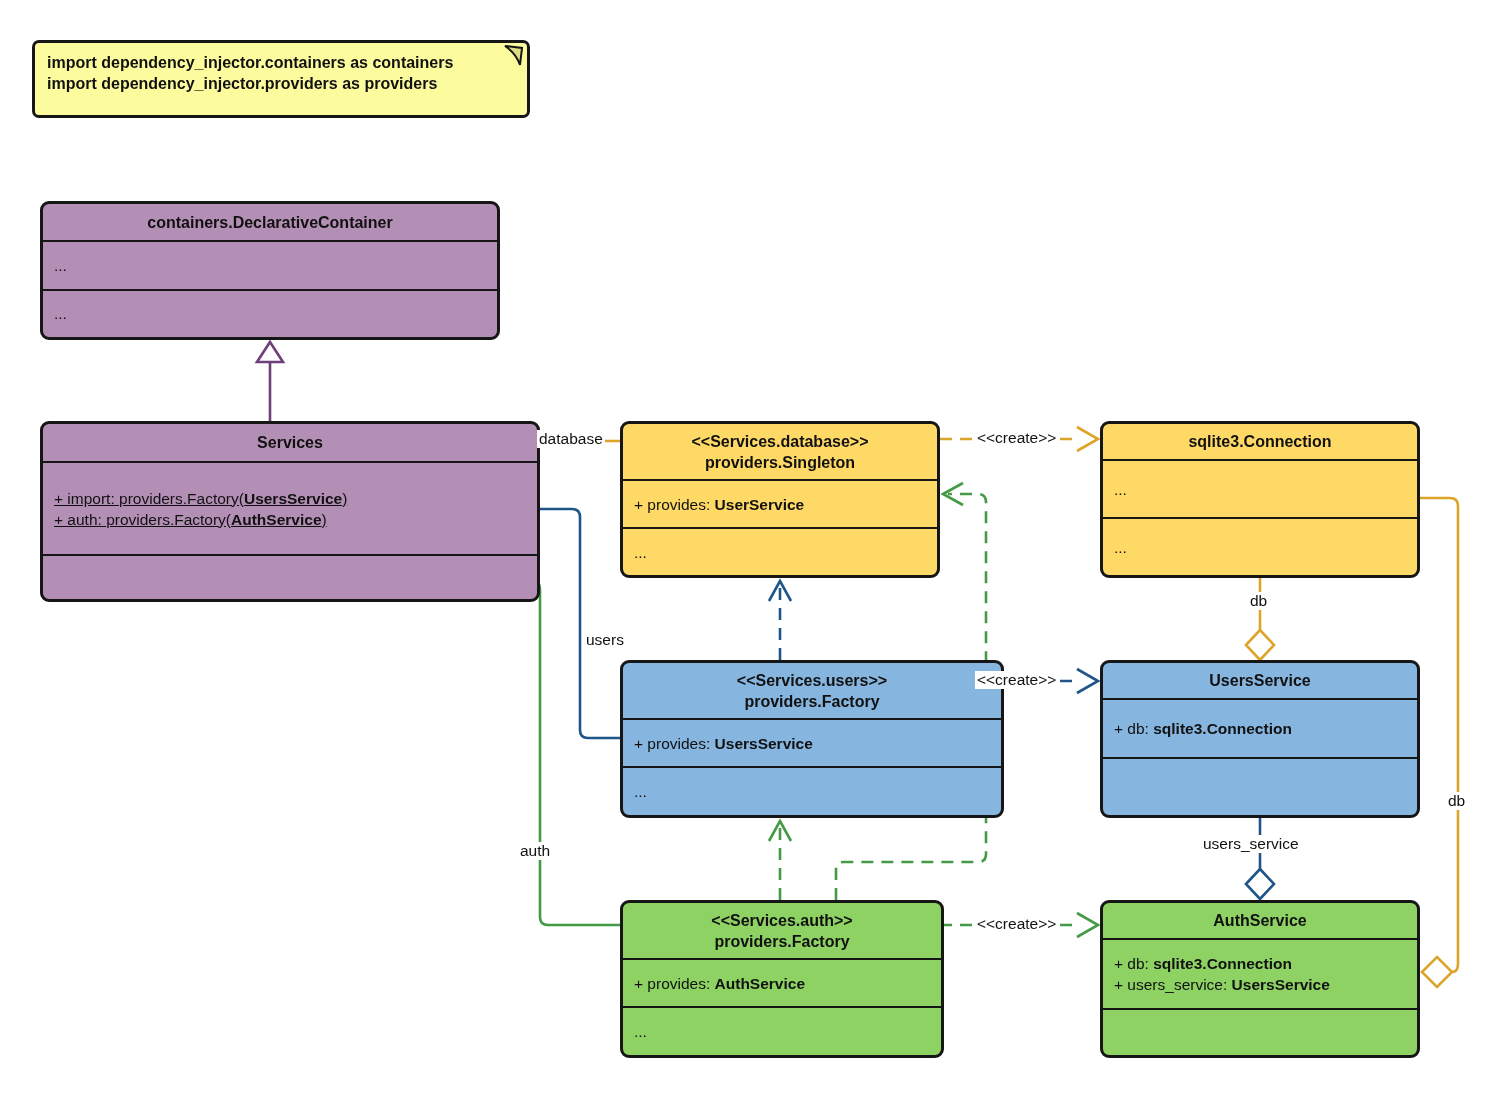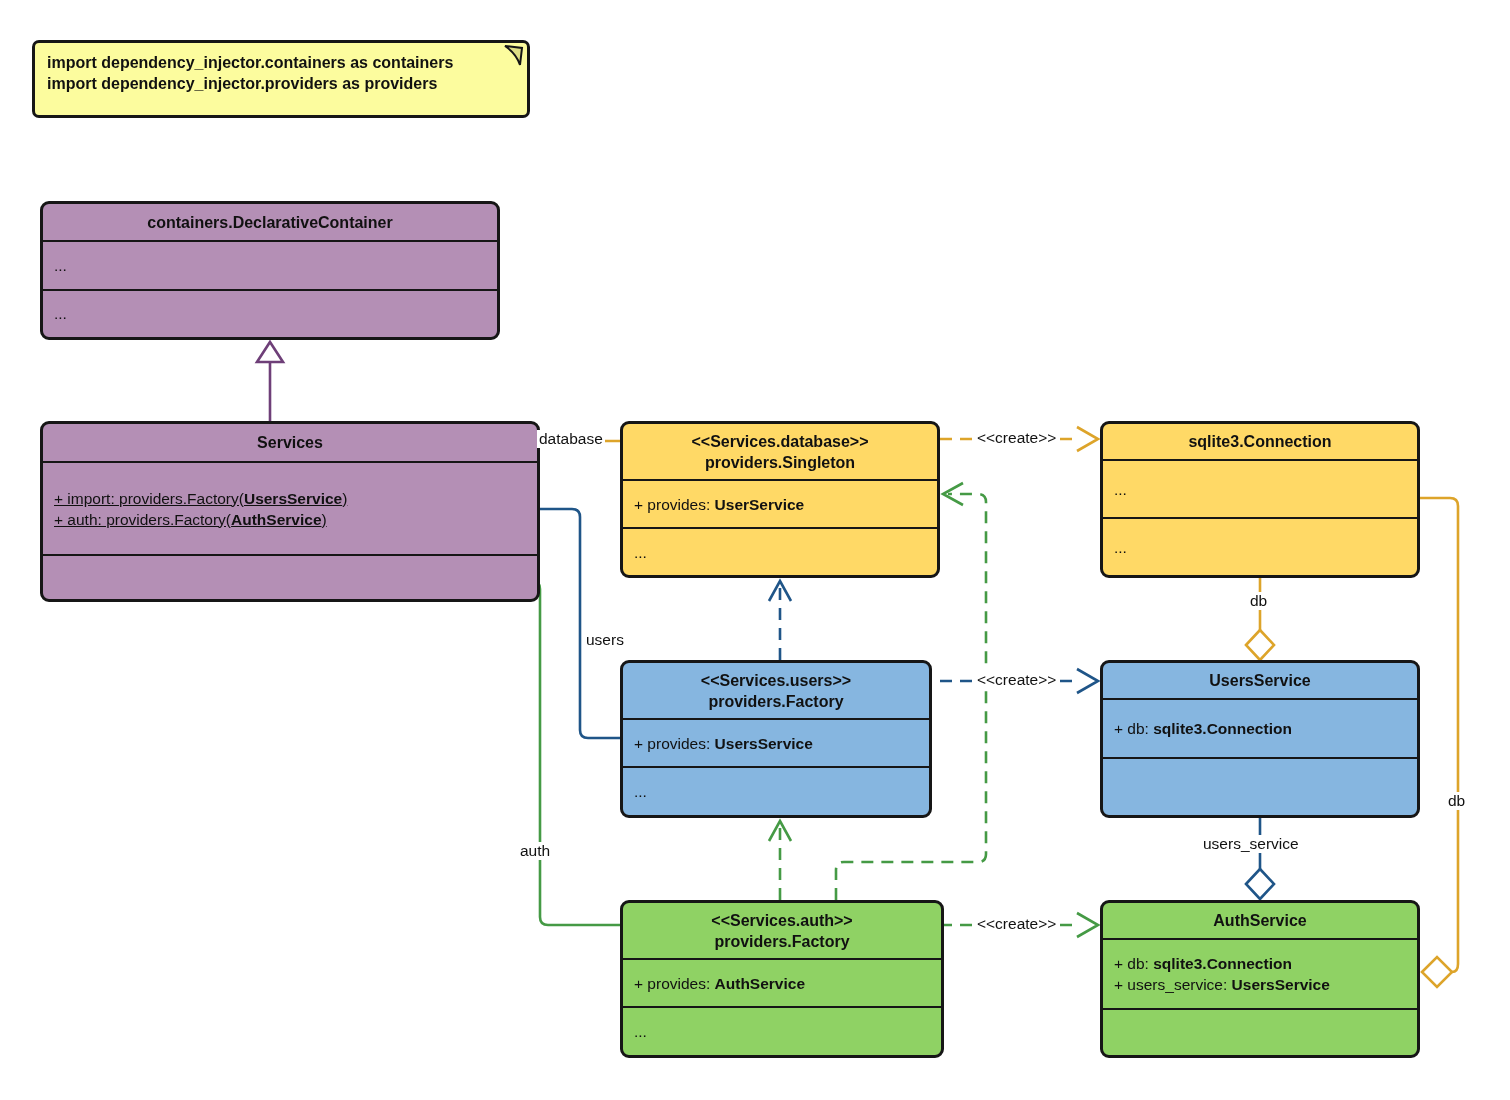--- a/index.html
+++ b/index.html
@@ -147,21 +147,21 @@
   <div class="uml yellow" style="left:1100px;top:421px;width:320px;height:157px;grid-template-rows:35px 1fr 1fr;">
     <div class="hd">sqlite3.Connection</div>
     <div class="cp">
       <div class="row">...</div>
     </div>
     <div class="cp">
       <div class="row">...</div>
     </div>
   </div>
 
-  <div class="uml blue" style="left:620px;top:660px;width:312px;height:158px;grid-template-rows:55px 48px 1fr;">
+  <div class="uml blue" style="left:620px;top:660px;width:384px;height:158px;grid-template-rows:55px 48px 1fr;">
     <div class="hd">
       <div>&lt;&lt;Services.users&gt;&gt;</div>
       <div>providers.Factory</div>
     </div>
     <div class="cp">
       <div class="row"><span>+ provides: </span><b>UsersService</b></div>
     </div>
     <div class="cp">
       <div class="row">...</div>
     </div>

